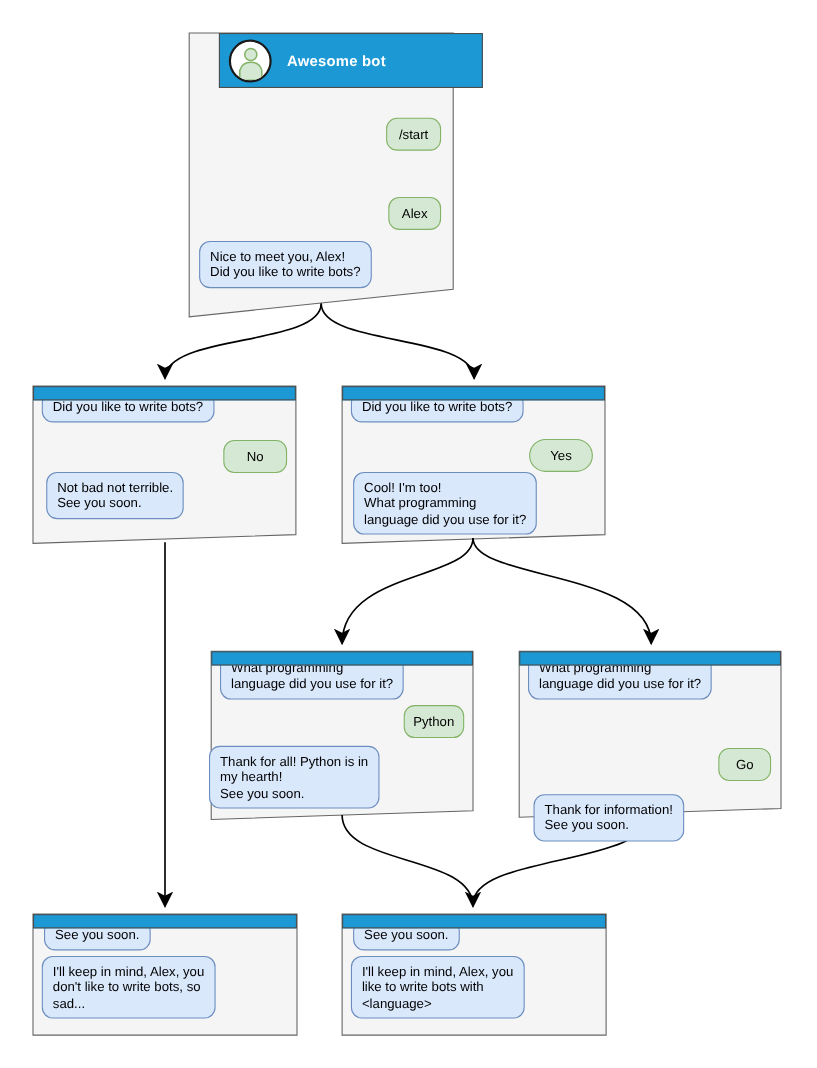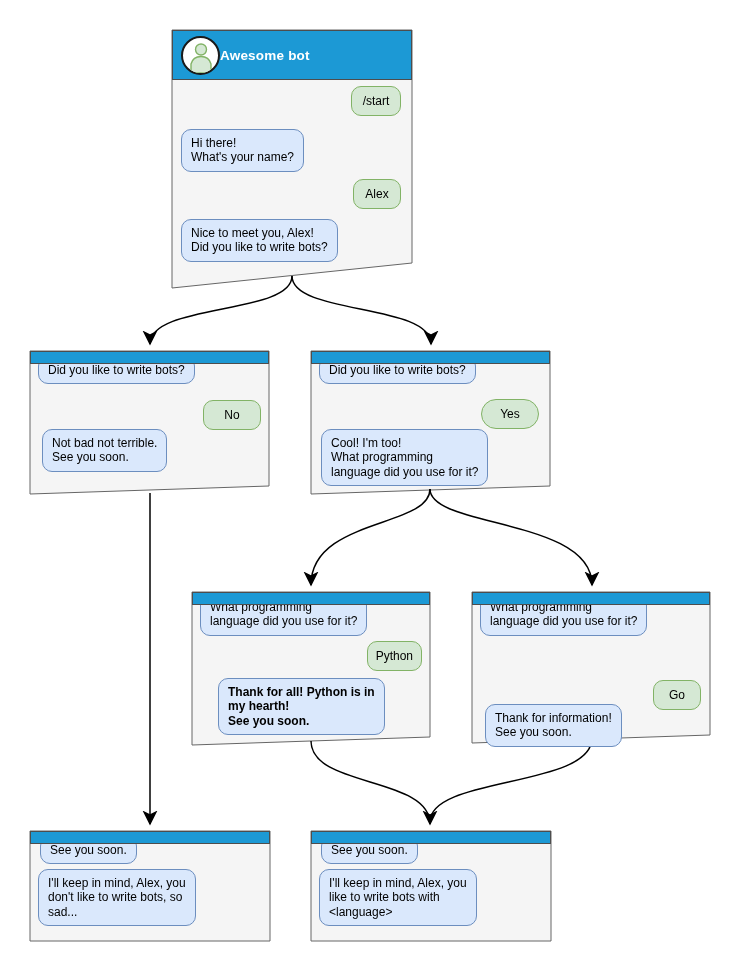--- a/index.html
+++ b/index.html
@@ -6,21 +6,21 @@
   html,body{margin:0;padding:0;background:#ffffff;}
   #canvas{
     position:relative;width:743px;height:971px;background:#ffffff;overflow:hidden;
     font-family:"Liberation Sans",sans-serif;color:#000;
   }
   #bg{position:absolute;left:0;top:0;z-index:1;}
   .bar{
     position:absolute;z-index:3;background:#1c99d5;border:1px solid #4d4d4d;
     box-sizing:border-box;
   }
-  .bar.big{display:flex;align-items:center;padding-left:8px;}
+  .bar.big{display:flex;align-items:center;gap:14px;padding-left:8px;margin-left:27px;}
   .avatar{
     width:39px;height:39px;border-radius:50%;background:#ffffff;border:2px solid #1a1a1a;
     box-sizing:border-box;display:flex;align-items:flex-end;justify-content:center;overflow:hidden;
   }
   .bot-title{color:#ffffff;font-size:13.5px;font-weight:bold;letter-spacing:.2px;}
   .bubble{
     position:absolute;z-index:2;font-size:12px;line-height:1.2;white-space:pre-line;
     padding:6px 9px;border-radius:10px;box-sizing:border-box;
   }
   .bot{background:#dae8fc;border:1px solid #6c8ebf;}
@@ -68,49 +68,47 @@
     <div class="bot-title">Awesome bot</div>
   </div>
 
   <div class="bar" style="left:30px;top:351px;width:239px;height:13px;"></div>
   <div class="bar" style="left:311px;top:351px;width:239px;height:13px;"></div>
   <div class="bar" style="left:192px;top:592px;width:238px;height:13px;"></div>
   <div class="bar" style="left:472px;top:592px;width:238px;height:13px;"></div>
   <div class="bar" style="left:30px;top:831px;width:240px;height:13px;"></div>
   <div class="bar" style="left:311px;top:831px;width:240px;height:13px;"></div>
 
-  <div class="bubble user" style="right:342px;top:86px;min-width:50px;">/start</div>
-  <div class="bubble bot" style="left:181px;top:129px;">Hi there!
-What's your name?</div>
+  <div class="bubble user" style="right:342px;top:107px;min-width:50px;">/start</div>
   <div class="bubble user" style="right:342px;top:179px;min-width:48px;">Alex</div>
   <div class="bubble bot" style="left:181px;top:219px;">Nice to meet you, Alex!
 Did you like to write bots?</div>
 
   <div class="bubble bot" style="left:38px;top:356px;">Did you like to write bots?</div>
   <div class="bubble user" style="right:482px;top:389px;min-width:58px;margin-top:11px;">No</div>
   <div class="bubble bot" style="left:42px;top:429px;">Not bad not terrible.
 See you soon.</div>
 
   <div class="bubble bot" style="left:319px;top:356px;">Did you like to write bots?</div>
   <div class="bubble user" style="right:204px;top:399px;min-width:58px;border-radius:15px;">Yes</div>
   <div class="bubble bot" style="left:321px;top:429px;">Cool! I'm too!
 What programming
 language did you use for it?</div>
 
   <div class="bubble bot" style="left:200px;top:593px;">What programming
 language did you use for it?</div>
   <div class="bubble user" style="right:321px;top:641px;min-width:50px;text-align:right;">Python</div>
-  <div class="bubble bot" style="left:218px;top:678px;font-weight:bold;">Thank for all! Python is in
+  <div class="bubble bot" style="left:190px;top:678px;">Thank for all! Python is in
 my hearth!
 See you soon.</div>
 
   <div class="bubble bot" style="left:480px;top:593px;">What programming
 language did you use for it?</div>
   <div class="bubble user" style="right:42px;top:680px;min-width:48px;">Go</div>
-  <div class="bubble bot" style="left:485px;top:704px;">Thank for information!
+  <div class="bubble bot" style="left:485px;top:722px;">Thank for information!
 See you soon.</div>
 
   <div class="bubble bot" style="left:40px;top:836px;">See you soon.</div>
   <div class="bubble bot" style="left:38px;top:869px;">I'll keep in mind, Alex, you
 don't like to write bots, so
 sad...</div>
 
   <div class="bubble bot" style="left:321px;top:836px;">See you soon.</div>
   <div class="bubble bot" style="left:319px;top:869px;">I'll keep in mind, Alex, you
 like to write bots with

